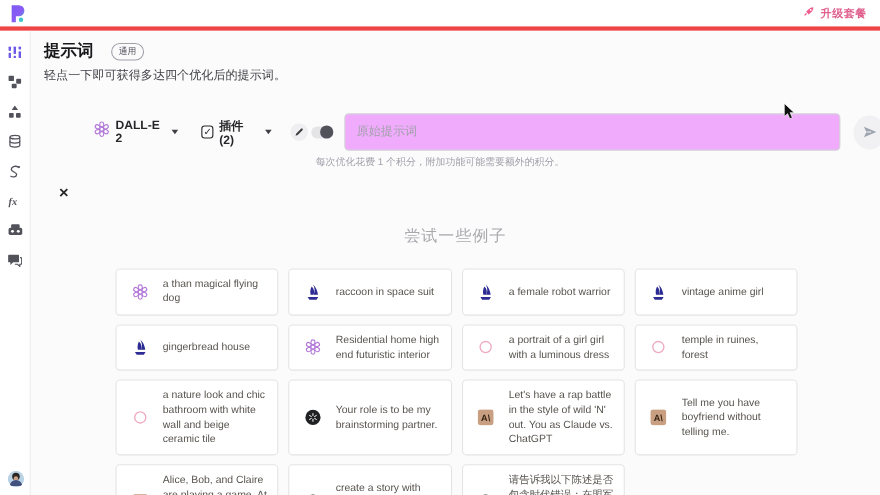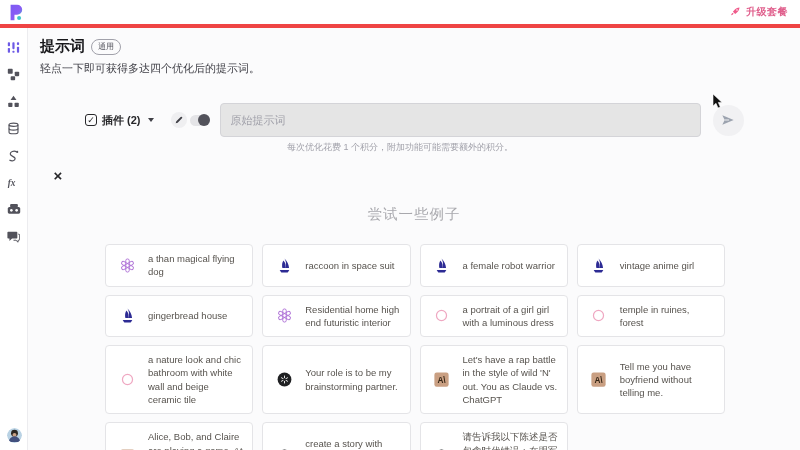--- a/index.html
+++ b/index.html
@@ -12,40 +12,40 @@
   .upgrade { display:flex; align-items:center; gap:5px; cursor:pointer; }
   .upgrade-label { font-size:10px; font-weight:bold; color:#e0608d; letter-spacing:.5px; }
   
   .app { display:flex; height:422px; }
   .sidebar { width:28px; background:#fff; border-right:1px solid #ececef;
     display:flex; flex-direction:column; align-items:center; padding-top:12px; gap:13px; position:relative; }
   .side-icon { width:14px; height:14px; display:flex; align-items:center; justify-content:center; cursor:pointer; }
   .avatar { position:absolute; bottom:7px; left:7px; width:15px; height:15px; border-radius:50%; overflow:hidden; cursor:pointer; }
   .main { flex:1; background:#fbfbfc; position:relative; }
   
-  .title-row { position:absolute; left:12px; top:9px; display:flex; align-items:center; gap:6px;justify-content:space-between; }
+  .title-row { position:absolute; left:12px; top:9px; display:flex; align-items:center; gap:16px;justify-content:space-between; }
   .page-title { font-size:15px; font-weight:bold; color:#18181b; }
   .badge { font-size:8px; color:#52525b; border:1px solid #a1a1aa; border-radius:9px; padding:1px 6px 2px; }
   .subtitle { position:absolute; left:12px; top:33px; font-size:11px; color:#3f3f46; }
   
   .controls { position:absolute; left:57px; top:76px; height:32px; display:flex; align-items:center; }
   .model-sel, .plugins { display:flex; align-items:center; gap:5px; cursor:pointer; }
   .model-sel { margin-right:21px; }
   .plugins { margin-right:17px; }
   .ctl-label { font-size:11px; font-weight:bold; color:#27272a; }
   .caret { width:0; height:0; border-left:3.5px solid transparent; border-right:3.5px solid transparent;
     border-top:4.5px solid #3f3f46; margin-left:2px; }
   .checkbox { width:12px; height:12px; border:1.5px solid #27272a; border-radius:3px;
     display:flex; align-items:center; justify-content:center; font-size:9px; font-weight:bold; color:#27272a; }
   .edit-toggle { display:flex; align-items:center; gap:3px; margin-right:10px; cursor:pointer; }
   .pencil-wrap { width:16px; height:16px; border-radius:50%; background:#efeff1;
     display:flex; align-items:center; justify-content:center; }
   .switch { width:20px; height:11px; border-radius:6px; background:#e4e4e7; position:relative; }
   .switch .knob { position:absolute; right:0; top:-0.5px; width:12px; height:12px; border-radius:50%; background:#52525b; }
-  .prompt-input { width:481px; height:30px; border:1px solid #d4d4d8; border-radius:4px; background:#e5e5e5;
+  .prompt-input { width:481px; height:30px; border:1px solid #d4d4d8; border-radius:4px; background:#f0abfc;
     font-size:11px; padding:16px 10px; color:#27272a; outline:none; font-family:inherit; }
   .prompt-input::placeholder { color:#a1a1aa; }
   .send-btn { margin-left:12px; width:31px; height:31px; border-radius:50%; background:#f1f1f3; border:none;
     display:flex; align-items:center; justify-content:center; cursor:pointer; }
   .helper { position:absolute; left:259px; top:113px; font-size:9px; color:#a1a1aa; }
   
   .close-x { position:absolute; left:22px; top:140px; font-size:15px; color:#27272a; cursor:pointer;
     width:16px; height:16px; line-height:15px; text-align:center; font-weight:bold; }
   .examples-heading { position:absolute; top:177px; left:0; width:100%; text-align:center;
     font-size:14.5px; color:#a8a8ad; letter-spacing:1px; }
@@ -157,20 +157,31 @@
 
   <div class="main">
 
     <div class="title-row">
       <span class="page-title">提示词</span>
       <span class="badge">通用</span>
     </div>
     <div class="subtitle">轻点一下即可获得多达四个优化后的提示词。</div>
 
     <div class="controls">
+      <span class="model-sel">
+        <span>
+          <svg width="15" height="15" viewBox="0 0 24 24" fill="none" stroke="#b277d8" stroke-width="1.6">
+            <rect x="9.2" y="1.5" width="5.6" height="21" rx="2.8"></rect>
+            <rect x="9.2" y="1.5" width="5.6" height="21" rx="2.8" transform="rotate(60 12 12)"></rect>
+            <rect x="9.2" y="1.5" width="5.6" height="21" rx="2.8" transform="rotate(120 12 12)"></rect>
+          </svg>
+        </span>
+        <span class="ctl-label">DALL-E 2</span>
+        <span class="caret"></span>
+      </span>
 
       <span class="plugins">
         <span class="checkbox">✓</span>
         <span class="ctl-label">插件 (2)</span>
         <span class="caret"></span>
       </span>
 
       <span class="edit-toggle">
         <span class="pencil-wrap">
           <svg width="8" height="8" viewBox="0 0 12 12">

